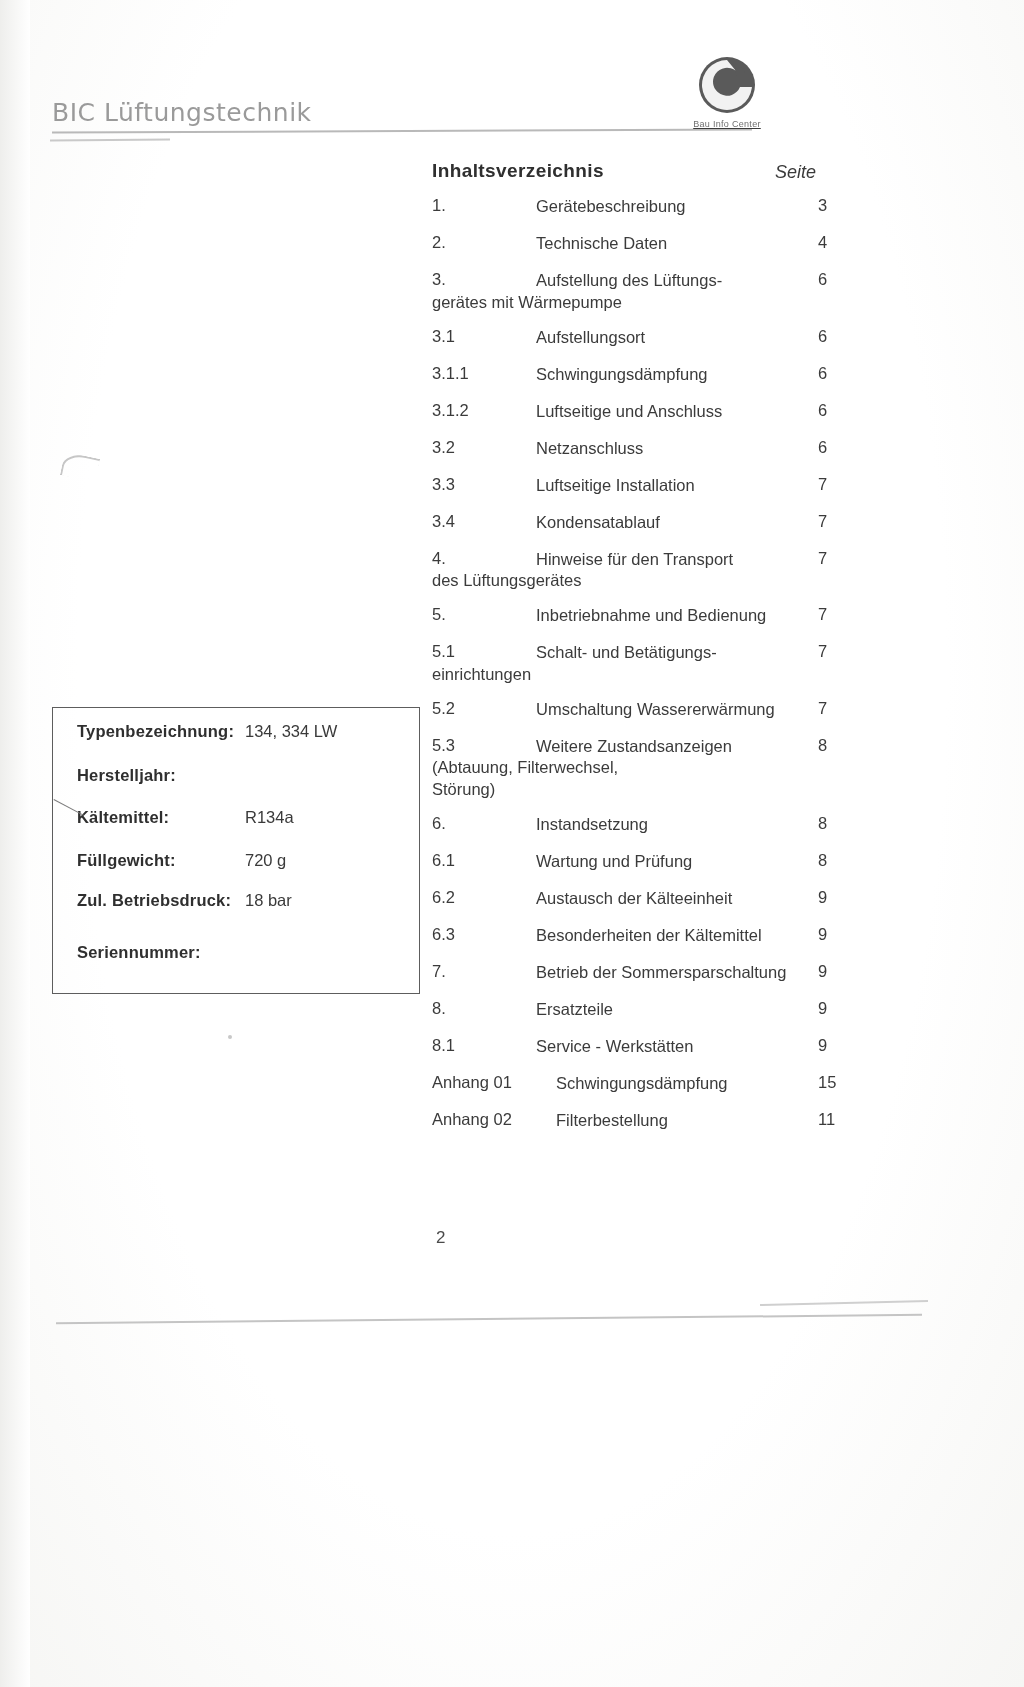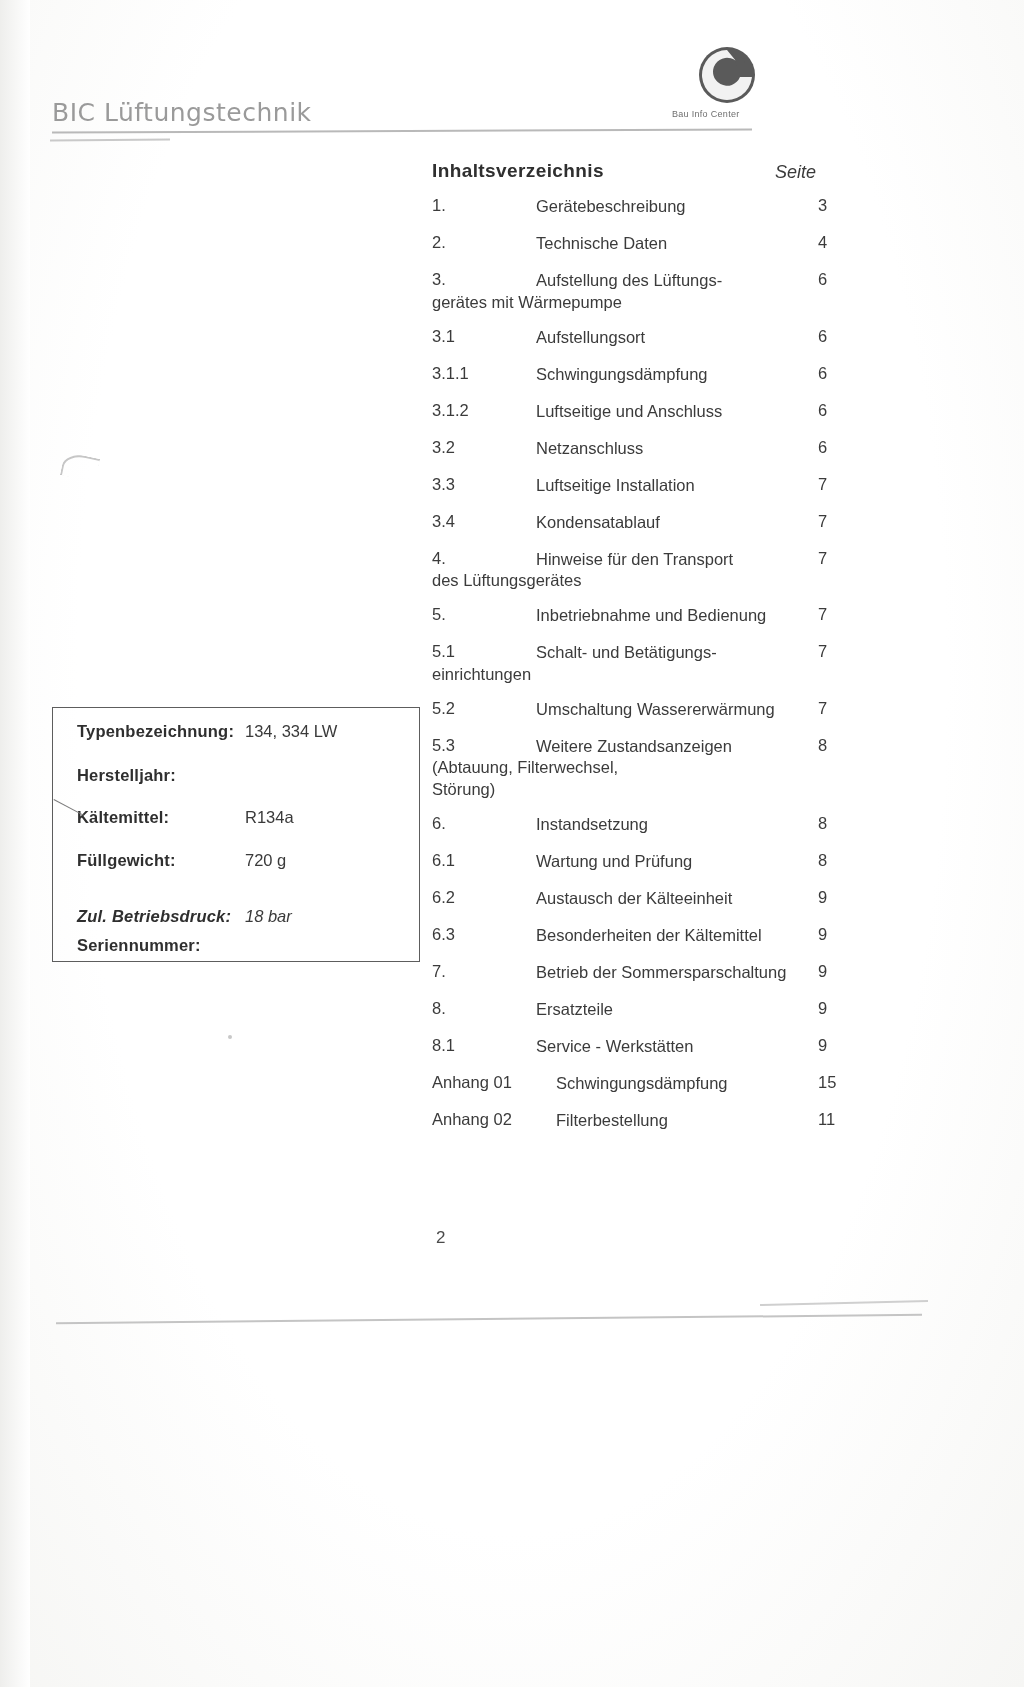--- a/index.html
+++ b/index.html
@@ -51,23 +51,24 @@
     top: 139px;
     width: 120px;
     height: 2px;
     background: #c9c9c9;
     transform: rotate(-0.4deg);
   }
 
   .logo-wrap {
     position: absolute;
     left: 672px;
-    top: 44px;
+    top: 54px;
     width: 110px;
-    text-align: left;
+    text-align: center;
+    text-decoration: underline;
   }
   .logo-mark {
     width: 62px;
     height: 62px;
     margin: 0 auto;
     position: relative;
   }
   .logo-caption {
     font-size: 9px;
     color: #6f6f6f;
@@ -145,21 +146,21 @@
     font-size: 17px;
     color: #4a4a4a;
   }
 
   
   .plate {
     position: absolute;
     left: 52px;
     top: 707px;
     width: 368px;
-    height: 255px;
+    height: 287px;
     border: 1.5px solid #5d5d5d;
     box-sizing: border-box;
   }
   .plate .line {
     position: absolute;
     left: 24px;
     right: 14px;
     font-size: 16.5px;
   }
   .plate .lbl {
@@ -169,22 +170,22 @@
     width: 168px;
     letter-spacing: 0.2px;
   }
   .plate .val {
     color: #3a3a3a;
   }
   .pl0 { top: 14px; }
   .pl1 { top: 58px; }
   .pl2 { top: 100px; }
   .pl3 { top: 143px; }
-  .pl4 { top: 199px; font-style: italic; }
-  .pl5 { top: 228px; }
+  .pl4 { top: 183px; }
+  .pl5 { top: 235px; }
 
   
   .mark-arc {
     position: absolute;
     left: 62px;
     top: 455px;
     width: 34px;
     height: 22px;
     border-top: 2px solid #c6c6c6;
     border-left: 2px solid #c6c6c6;

